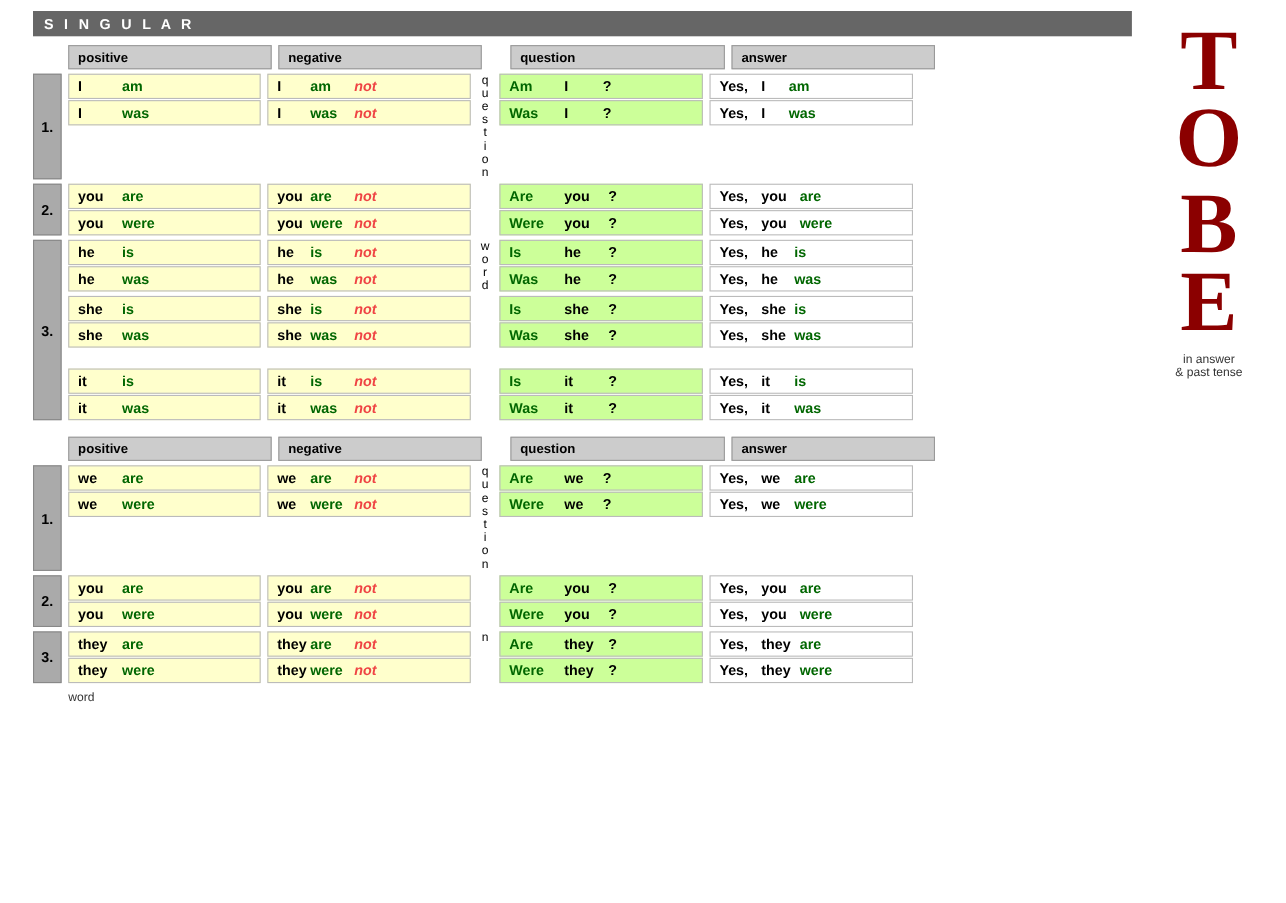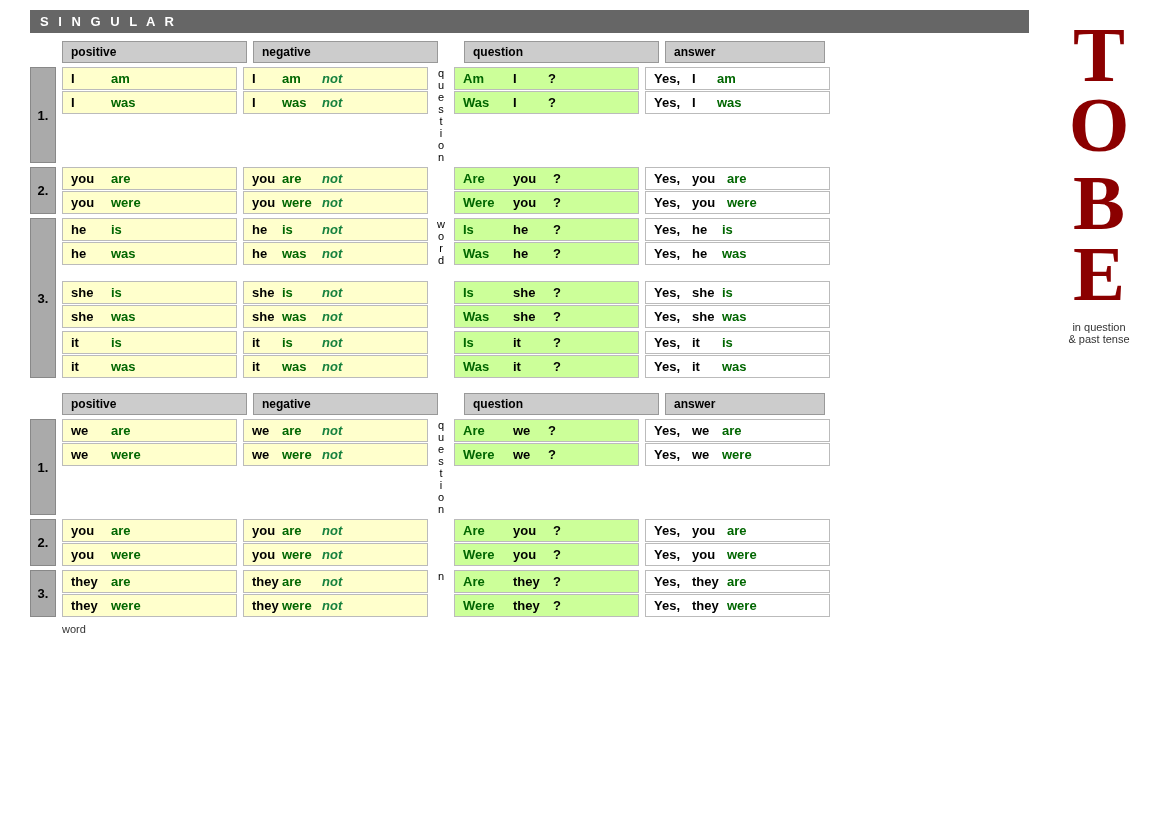--- a/index.html
+++ b/index.html
@@ -51,21 +51,21 @@
       background: #ccc;
       border: 1px solid #999;
       padding: 3px 8px;
       font-weight: bold;
       font-size: 12px;
     }
 
     .positive-col { width: 185px; }
     .negative-col { width: 185px; }
     .question-col { width: 195px; }
-    .answer-col { width: 160px; }
+    .answer-col { width: 185px; }
 
     .num-box {
       background: #aaa;
       border: 1px solid #888;
       width: 26px;
       min-width: 26px;
       display: flex;
       align-items: center;
       justify-content: center;
       font-weight: bold;
@@ -81,21 +81,21 @@
       min-height: 22px;
       white-space: nowrap;
     }
 
     .cell.yellow { background: #ffffcc; }
     .cell.green { background: #ccff99; }
     .cell.white { background: #fff; }
 
     .w-black { color: #000; font-weight: bold; }
     .w-green { color: #006600; font-weight: bold; }
-    .w-italic { font-style: italic; font-weight: bold; color: #15803d; }
+    .w-italic { font-style: italic; font-weight: bold; color: #ef4444; }
   </style>
 </head>
 <body>
 
 <div class="main-container">
   <div class="left-content">
 
     <div class="section-block">
       <div class="section-header">
         <span>S I N G U L A R</span>
@@ -230,21 +230,21 @@
             <span class="w-black" style="min-width:35px;">you</span>
             <span class="w-green">were</span>
           </div>
         </div>
       </div>
 
       <div style="display:flex; flex-direction:row; gap:6px; margin-bottom:4px;">
         <div class="num-box" style="align-self:stretch;">3.</div>
         <div style="display:flex;flex-direction:column;gap:1px;">
 
-          <div style="display:flex;flex-direction:row;gap:6px;margin-bottom:14px;">
+          <div style="display:flex;flex-direction:row;gap:6px;margin-bottom:2px;">
             <div style="display:flex;flex-direction:column;gap:1px;width:175px;">
               <div class="cell yellow">
                 <span class="w-black" style="min-width:40px;">he</span>
                 <span class="w-green">is</span>
               </div>
               <div class="cell yellow">
                 <span class="w-black" style="min-width:40px;">he</span>
                 <span class="w-green">was</span>
               </div>
             </div>
@@ -285,21 +285,21 @@
                 <span class="w-green">is</span>
               </div>
               <div class="cell white">
                 <span class="w-black" style="min-width:38px;">Yes,</span>
                 <span class="w-black" style="min-width:30px;">he</span>
                 <span class="w-green">was</span>
               </div>
             </div>
           </div>
 
-          <div style="display:flex;flex-direction:row;gap:6px;margin-bottom:2px;">
+          <div style="display:flex;flex-direction:row;gap:6px;margin-bottom:18px;">
             <div style="display:flex;flex-direction:column;gap:1px;width:175px;">
               <div class="cell yellow">
                 <span class="w-black" style="min-width:40px;">she</span>
                 <span class="w-green">is</span>
               </div>
               <div class="cell yellow">
                 <span class="w-black" style="min-width:40px;">she</span>
                 <span class="w-green">was</span>
               </div>
             </div>
@@ -591,18 +591,18 @@
       <div style="color:#8B0000;font-size:78px;font-weight:bold;font-family:'Times New Roman',serif;line-height:0.9;">
         <div>T</div>
         <div>O</div>
       </div>
       <div style="color:#8B0000;font-size:78px;font-weight:bold;font-family:'Times New Roman',serif;line-height:0.9;margin-top:8px;">
         <div>B</div>
         <div>E</div>
       </div>
     </div>
     <div style="font-size:11px;color:#333;text-align:center;margin-top:12px;">
-      <span>in question</span><br>
+      <span>in answer</span><br>
       <span>&amp; past tense</span>
     </div>
   </div>
 
 </div>
 
 </body></html>

